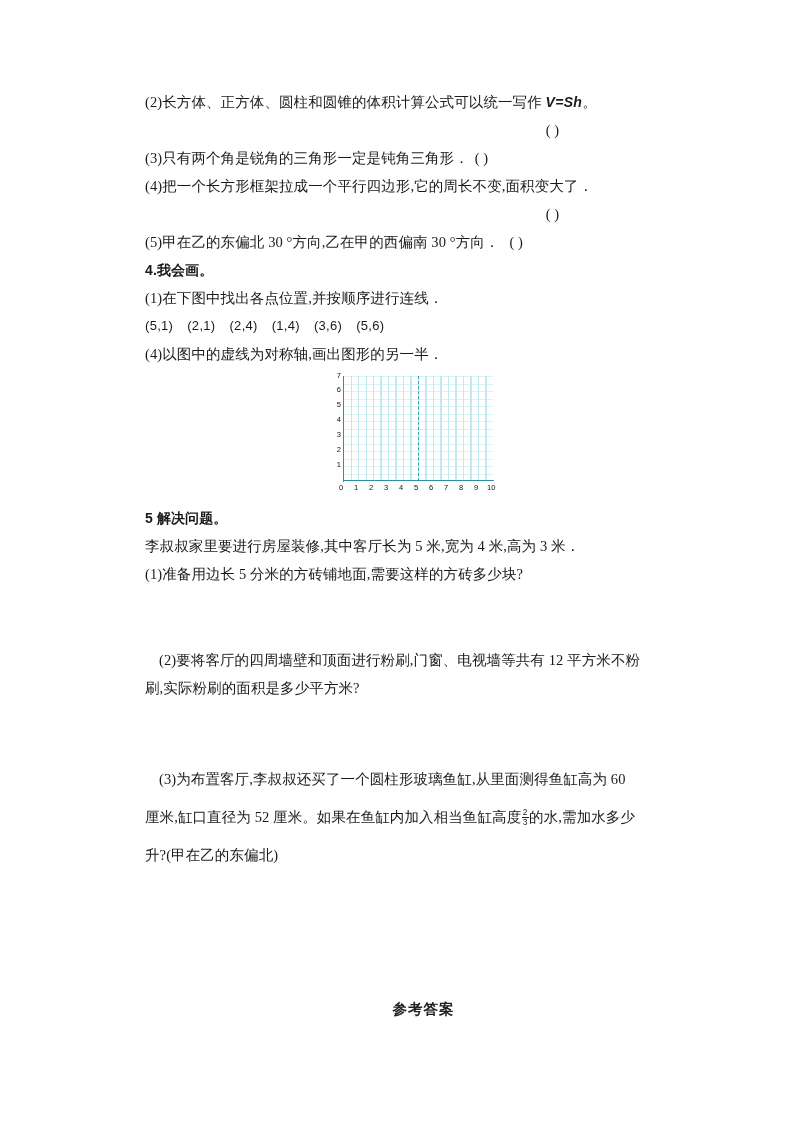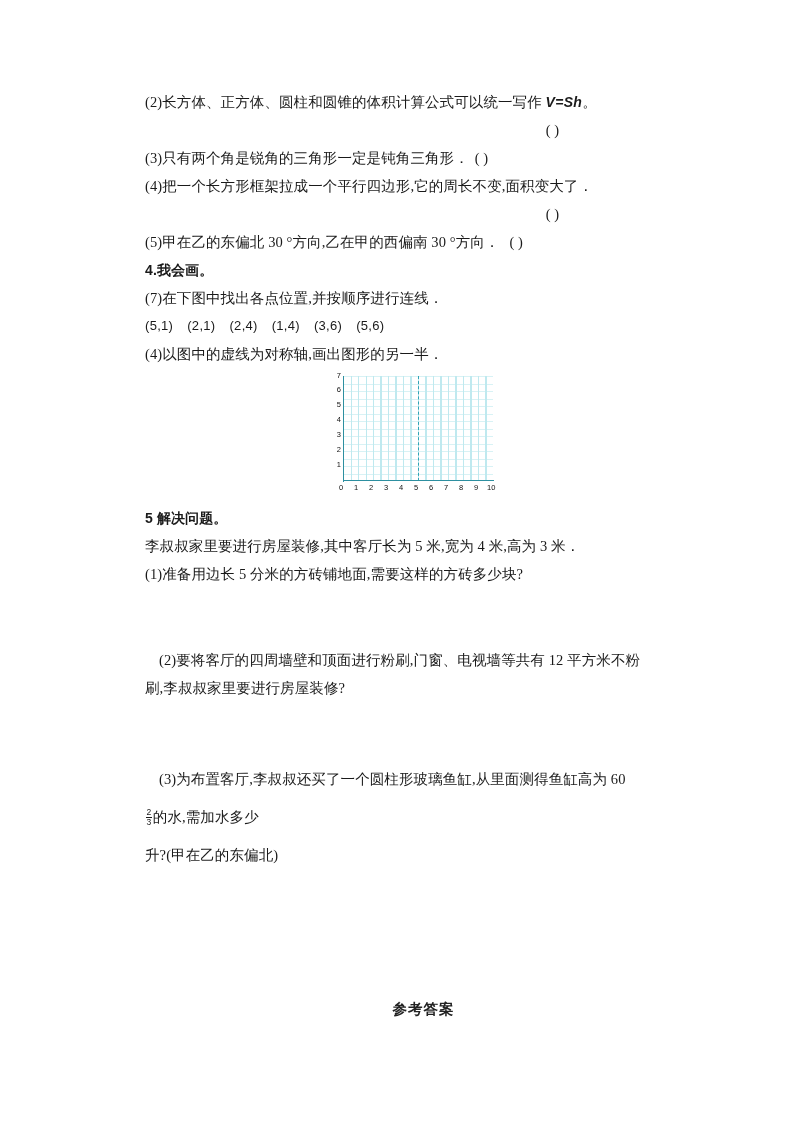--- a/index.html
+++ b/index.html
@@ -177,21 +177,21 @@
     <div class="line">
       <span>(4)</span><span>把一个长方形框架拉成一个平行四边形,它的周长不变,面积变大了．</span>
     </div>
     <div class="line brk-right paren">(       )</div>
 
     <div class="line">
       <span>(5)</span><span>甲在乙的东偏北 30 °方向,乙在甲的西偏南 30 °方向．</span><span class="paren" style="margin-left:10px">(      )</span>
     </div>
 
     <div class="line bold">4.我会画。</div>
-    <div class="line">(7)在下图中找出各点位置,并按顺序进行连线．</div>
+    <div class="line">(1)在下图中找出各点位置,并按顺序进行连线．</div>
     <div class="line coords">
       <span>(5,1)</span><span>(2,1)</span><span>(2,4)</span><span>(1,4)</span><span>(3,6)</span><span>(5,6)</span>
     </div>
     <div class="line">(4)以图中的虚线为对称轴,画出图形的另一半．</div>
 
     <div class="figure">
       <div class="ylabels">
         <span style="top:-4px">7</span>
         <span style="top:10px">6</span>
         <span style="top:25px">5</span>
@@ -224,25 +224,25 @@
       </div>
     </div>
 
     <div class="line bold" style="margin-top:10px">5 解决问题。</div>
     <div class="line">李叔叔家里要进行房屋装修,其中客厅长为 5 米,宽为 4 米,高为 3 米．</div>
     <div class="line">(1)准备用边长 5 分米的方砖铺地面,需要这样的方砖多少块?</div>
 
     <div class="gap-lg"></div>
 
     <div class="line"><span class="indent"></span><span>(2)要将客厅的四周墙壁和顶面进行粉刷,门窗、电视墙等共有 12 平方米不粉</span></div>
-    <div class="line">刷,李叔叔家里要进行房屋装修?</div>
+    <div class="line">刷,实际粉刷的面积是多少平方米?</div>
 
     <div class="gap-lg"></div>
 
     <div class="line" style="line-height:38px"><span class="indent"></span><span>(3)为布置客厅,李叔叔还买了一个圆柱形玻璃鱼缸,从里面测得鱼缸高为 60</span></div>
-    <div class="line" style="line-height:38px"><span class="frac"><span class="n">2</span><span class="d">3</span></span><span>的水,需加水多少</span></div>
+    <div class="line" style="line-height:38px"><span>厘米,缸口直径为 52 厘米。如果在鱼缸内加入相当鱼缸高度</span><span class="frac"><span class="n">2</span><span class="d">3</span></span><span>的水,需加水多少</span></div>
     <div class="line" style="line-height:38px">升?(甲在乙的东偏北)</div>
 
   </div>
 
   <div class="answer-title">参考答案</div>
 
 </div>
 
 </body></html>

